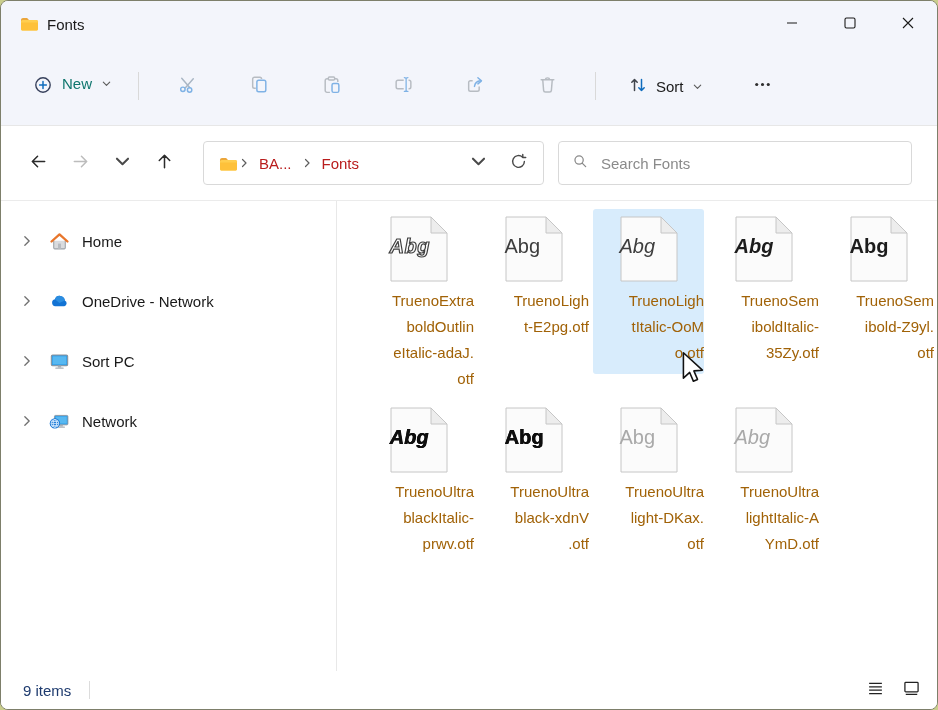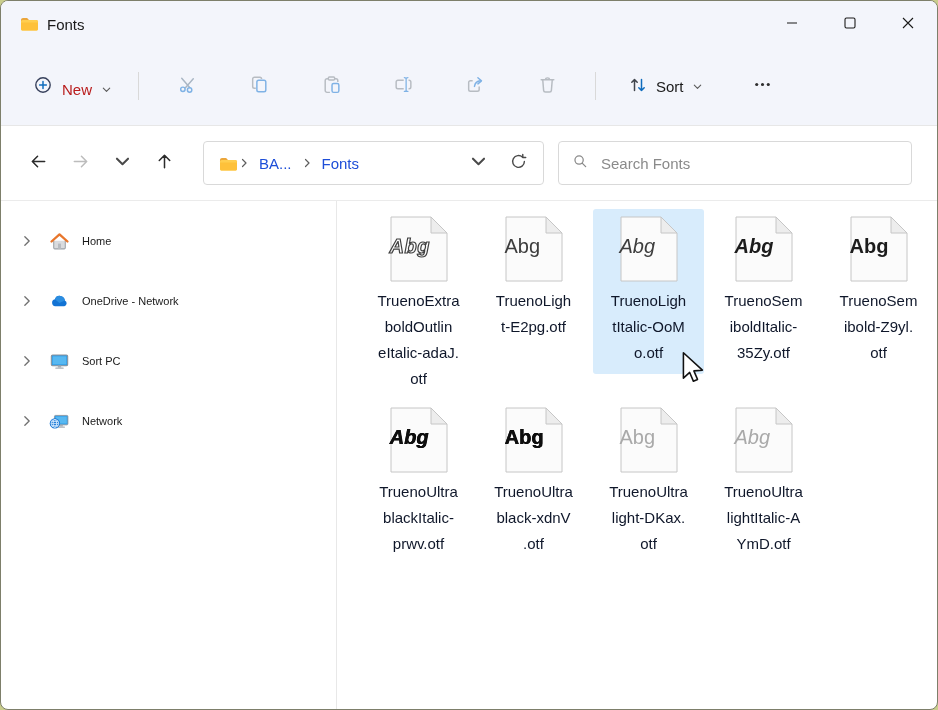--- a/index.html
+++ b/index.html
@@ -13,57 +13,57 @@
 
   
   .titlebar { height:46px; background:#f3f5fb; display:flex; align-items:center; flex:0 0 auto; }
   .titlebar .app-ico { margin-left:18px; width:20px; height:20px; }
   .titlebar .title { margin-left:8px; font-size:15px; color:#191919; }
   .win-controls { margin-left:auto; display:flex; height:100%; }
   .win-btn { width:58px; height:100%; display:flex; align-items:center; justify-content:center; background:transparent; border:none; cursor:default; }
 
   
   .commandbar { height:79px; background:#f3f5fb; border-bottom:1px solid #e7e7e7; display:flex; align-items:center; padding:0 18px; flex:0 0 auto; }
-  .cmd-new { display:flex; align-items:flex-end; gap:9px; padding:8px 14px; border-radius:5px; background:transparent; border:none; font-size:15px; color:#b91c1c; }
+  .cmd-new { display:flex; align-items:flex-start; gap:9px; padding:8px 14px; border-radius:5px; background:transparent; border:none; font-size:15px; color:#0f766e; }
   .vsep { width:1px; height:28px; background:#d9d9d9; margin:0 12px; }
   .cmd-ibtn { width:40px; height:36px; margin:0 16px; display:flex; align-items:center; justify-content:center; background:transparent; border:none; border-radius:5px; }
   .cmd-ibtn svg { width:21px; height:21px; }
   .cmd-sort { display:flex; align-items:center; gap:8px; padding:8px 12px; margin-left:8px; background:transparent; border:none; font-size:15px; color:#191919; border-radius:5px;justify-content:flex-end; }
   .cmd-more { margin-left:28px; }
 
   
   .navbar { height:75px; background:#fff; border-bottom:1px solid #ebebeb; display:flex; align-items:center; padding:0 16px; flex:0 0 auto; }
   .nav-btn { width:42px; height:38px; display:flex; align-items:center; justify-content:center; background:transparent; border:none; border-radius:5px; }
   .nav-btn svg { width:19px; height:19px; }
   .addressbox { width:341px; height:44px; margin-left:18px; border:1px solid #d9d9d9; border-radius:4px; background:#fff; display:flex; align-items:center; padding:0 8px 0 14px; }
   .crumb-folder { width:19px; height:19px; flex:0 0 auto; }
-  .crumb-chip { font-size:15px; color:#1d4ed8; padding:4px 8px; border-radius:4px; background:transparent; border:none; }
+  .crumb-chip { font-size:15px; color:#b91c1c; padding:4px 8px; border-radius:4px; background:transparent; border:none; }
   .crumb-sep { display:flex; padding:0 2px; }
   .addr-right { margin-left:auto; display:flex; align-items:center; gap:6px; }
   .searchbox { width:354px; height:44px; margin-left:14px; border:1px solid #d9d9d9; border-radius:4px; background:#fff; display:flex; align-items:center; padding:0 12px; }
   .searchbox input { border:none; outline:none; font-size:15px; color:#191919; width:100%; margin-left:12px; font-family:"Liberation Sans",sans-serif; }
   .searchbox input::placeholder { color:#8a8a8a; }
 
   
   .main { flex:1 1 auto; display:flex; min-height:0; }
   .sidebar { width:336px; flex:0 0 auto; border-right:1px solid #e8e8e8; padding-top:22px; }
   .side-item { height:36px; margin:0 6px 24px 8px; display:flex; align-items:center; border-radius:5px; padding-left:10px; }
   .side-item.selected { background:#cce4f7; }
   .side-chev { width:16px; display:flex; justify-content:center; }
   .side-ico { width:21px; height:21px; margin-left:14px; }
-  .side-label { margin-left:12px; font-size:11px; color:#191919; }
+  .side-label { margin-left:12px; font-size:15px; color:#191919; }
 
   .content { flex:1 1 auto; padding:8px 0 0 24px; }
   .grid { display:grid; grid-template-columns:repeat(5,115px); }
   .tile { display:flex; justify-content:center; align-items:flex-start; }
   .tile-box { width:111px; padding:7px 0 8px; border-radius:3px; display:flex; flex-direction:column; align-items:center; }
   .tile-box.selected { background:#d8ecfc; }
   .fileicon { position:relative; width:58px; height:66px; }
   .fileicon .abg { position:absolute; left:0; right:16px; top:20px; font-size:20px; line-height:20px; }
-  .tile-name { margin-top:6px; font-size:15px; line-height:26px; text-align:center; color:#0f172a; white-space:pre-line; width:111px; }
+  .tile-name { margin-top:6px; font-size:15px; line-height:26px; text-align:right; color:#a16207; white-space:pre-line; width:111px; }
 
   
   .g-outline-italic { font-style:italic; font-weight:700; color:transparent; -webkit-text-stroke:1.2px #3f3f3f; letter-spacing:.5px; }
   .g-light { font-weight:400; color:#3d3d3d; }
   .g-light-italic { font-style:italic; font-weight:400; color:#3d3d3d; }
   .g-semibold-italic { font-weight:700; font-style:italic; color:#1c1c1c; }
   .g-semibold { font-weight:700; color:#1c1c1c; }
   .g-ultrablack-italic { font-weight:900; font-style:italic; color:#0e0e0e; text-shadow:.5px 0 #0e0e0e,0 .4px #0e0e0e; }
   .g-ultrablack { font-weight:900; color:#0e0e0e; text-shadow:.5px 0 #0e0e0e,0 .4px #0e0e0e; }
   .g-ultralight { font-weight:400; color:#a9a9a9; }
@@ -442,19 +442,36 @@
       </span>
       <span class="tile-name tpl-name">TruenoUltra
 lightItalic-A
 YmD.otf</span>
     </div>
   </div>
 </div>
     </section>
   </div>
 
+  <div class="statusbar">
+    <span class="status-count">9 items</span>
+    <span class="status-div"></span>
+    <span class="view-btns">
+      <button class="view-btn">
+          <span><svg width="17" height="17" viewBox="0 0 16 16" fill="none" stroke="#222" stroke-width="1.2">
+              <path d="M2 3.2h12M2 6.4h12M2 9.6h12M2 12.8h12"></path>
+            </svg></span>
+        </button>
+      <button class="view-btn">
+          <span><svg width="17" height="17" viewBox="0 0 16 16" fill="none" stroke="#222" stroke-width="1.2">
+              <rect x="1.8" y="2.2" width="12.4" height="9" rx="0.8"></rect>
+              <path d="M2.6 13.6h10.8"></path>
+            </svg></span>
+        </button>
+    </span>
+  </div>
 </div>
 
 <div class="cursor">
   <svg width="24" height="34" viewBox="0 0 13 19.5">
       <path d="M1 1v14.6l3.6-3.3 2.1 5 2.4-1-2.1-4.9 4.9-.4z" fill="#fff" stroke="#111" stroke-width="0.9" stroke-linejoin="round"></path>
     </svg>
 </div>
 
 </body></html>

